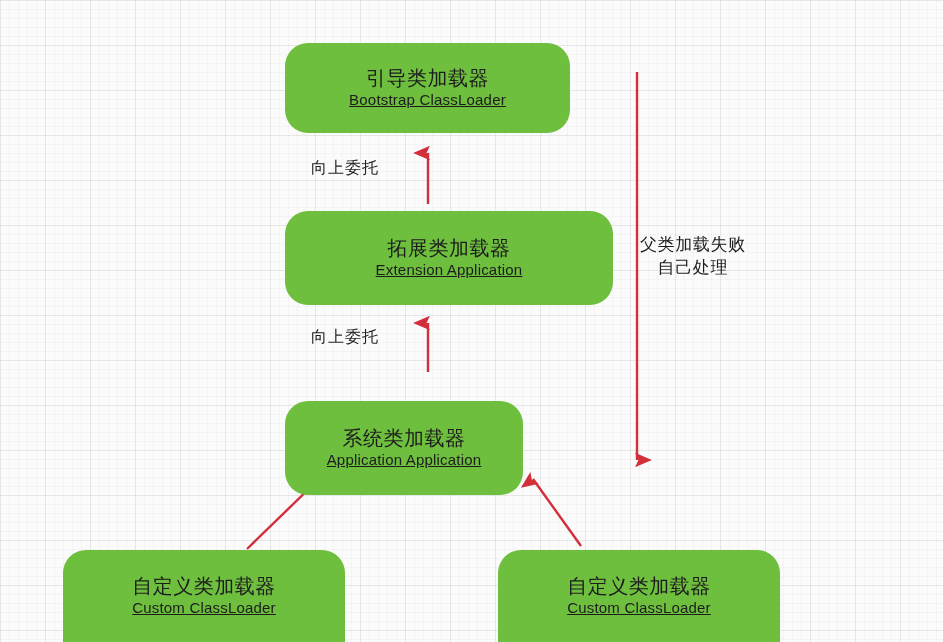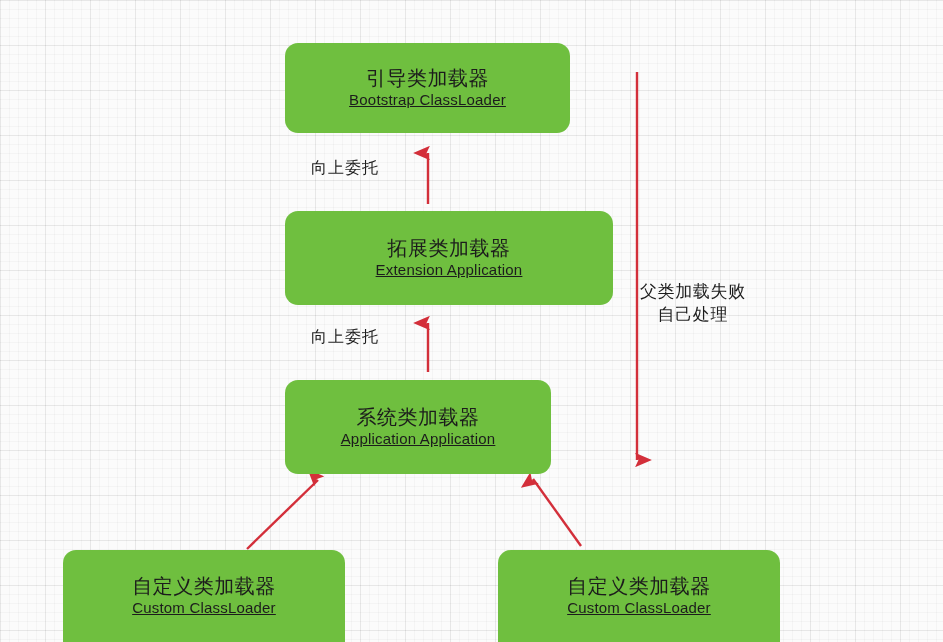--- a/index.html
+++ b/index.html
@@ -26,21 +26,21 @@
       45px 45px,
       45px 45px,
       9px 9px,
       9px 9px;
     background-position: 0 -3px, -3px 0, 0 -3px, -3px 0;
   }
   .node {
     position: absolute;
     box-sizing: border-box;
     background: #6fbf3f;
-    border-radius: 13px;
+    border-radius: 23px;
     display: flex;
     flex-direction: column;
     align-items: center;
     justify-content: center;
     color: #1c1c1c;
     text-align: center;
     line-height: 1.12;
     z-index: 3;
   }
   .node .cn {
@@ -63,21 +63,20 @@
   }
   .side-note {
     position: absolute;
     font-size: 17px;
     color: #1d1d1d;
     text-align: center;
     line-height: 1.35;
     letter-spacing: 0.6px;
     white-space: nowrap;
     z-index: 4;
-    margin-top: 47px;
   }
   #arrows {
     position: absolute;
     left: 0;
     top: 0;
     width: 943px;
     height: 642px;
     z-index: 2;
   }
 </style>
@@ -123,21 +122,21 @@
   <div class="node" style="left:285px; top:43px; width:285px; height:90px;">
     <span class="cn">引导类加载器</span>
     <span class="en">Bootstrap ClassLoader</span>
   </div>
 
   <div class="node" style="left:285px; top:211px; width:328px; height:94px;">
     <span class="cn">拓展类加载器</span>
     <span class="en">Extension Application</span>
   </div>
 
-  <div class="node" style="left:285px; top:380px; width:266px; height:94px;">
+  <div class="node" style="left:285px; top:401px; width:238px; height:94px;">
     <span class="cn">系统类加载器</span>
     <span class="en">Application Application</span>
   </div>
 
   <div class="node" style="left:63px; top:550px; width:282px; height:92px; border-bottom-left-radius:0; border-bottom-right-radius:0;">
     <span class="cn">自定义类加载器</span>
     <span class="en">Custom ClassLoader</span>
   </div>
 
   <div class="node" style="left:498px; top:550px; width:282px; height:92px; border-bottom-left-radius:0; border-bottom-right-radius:0;">

